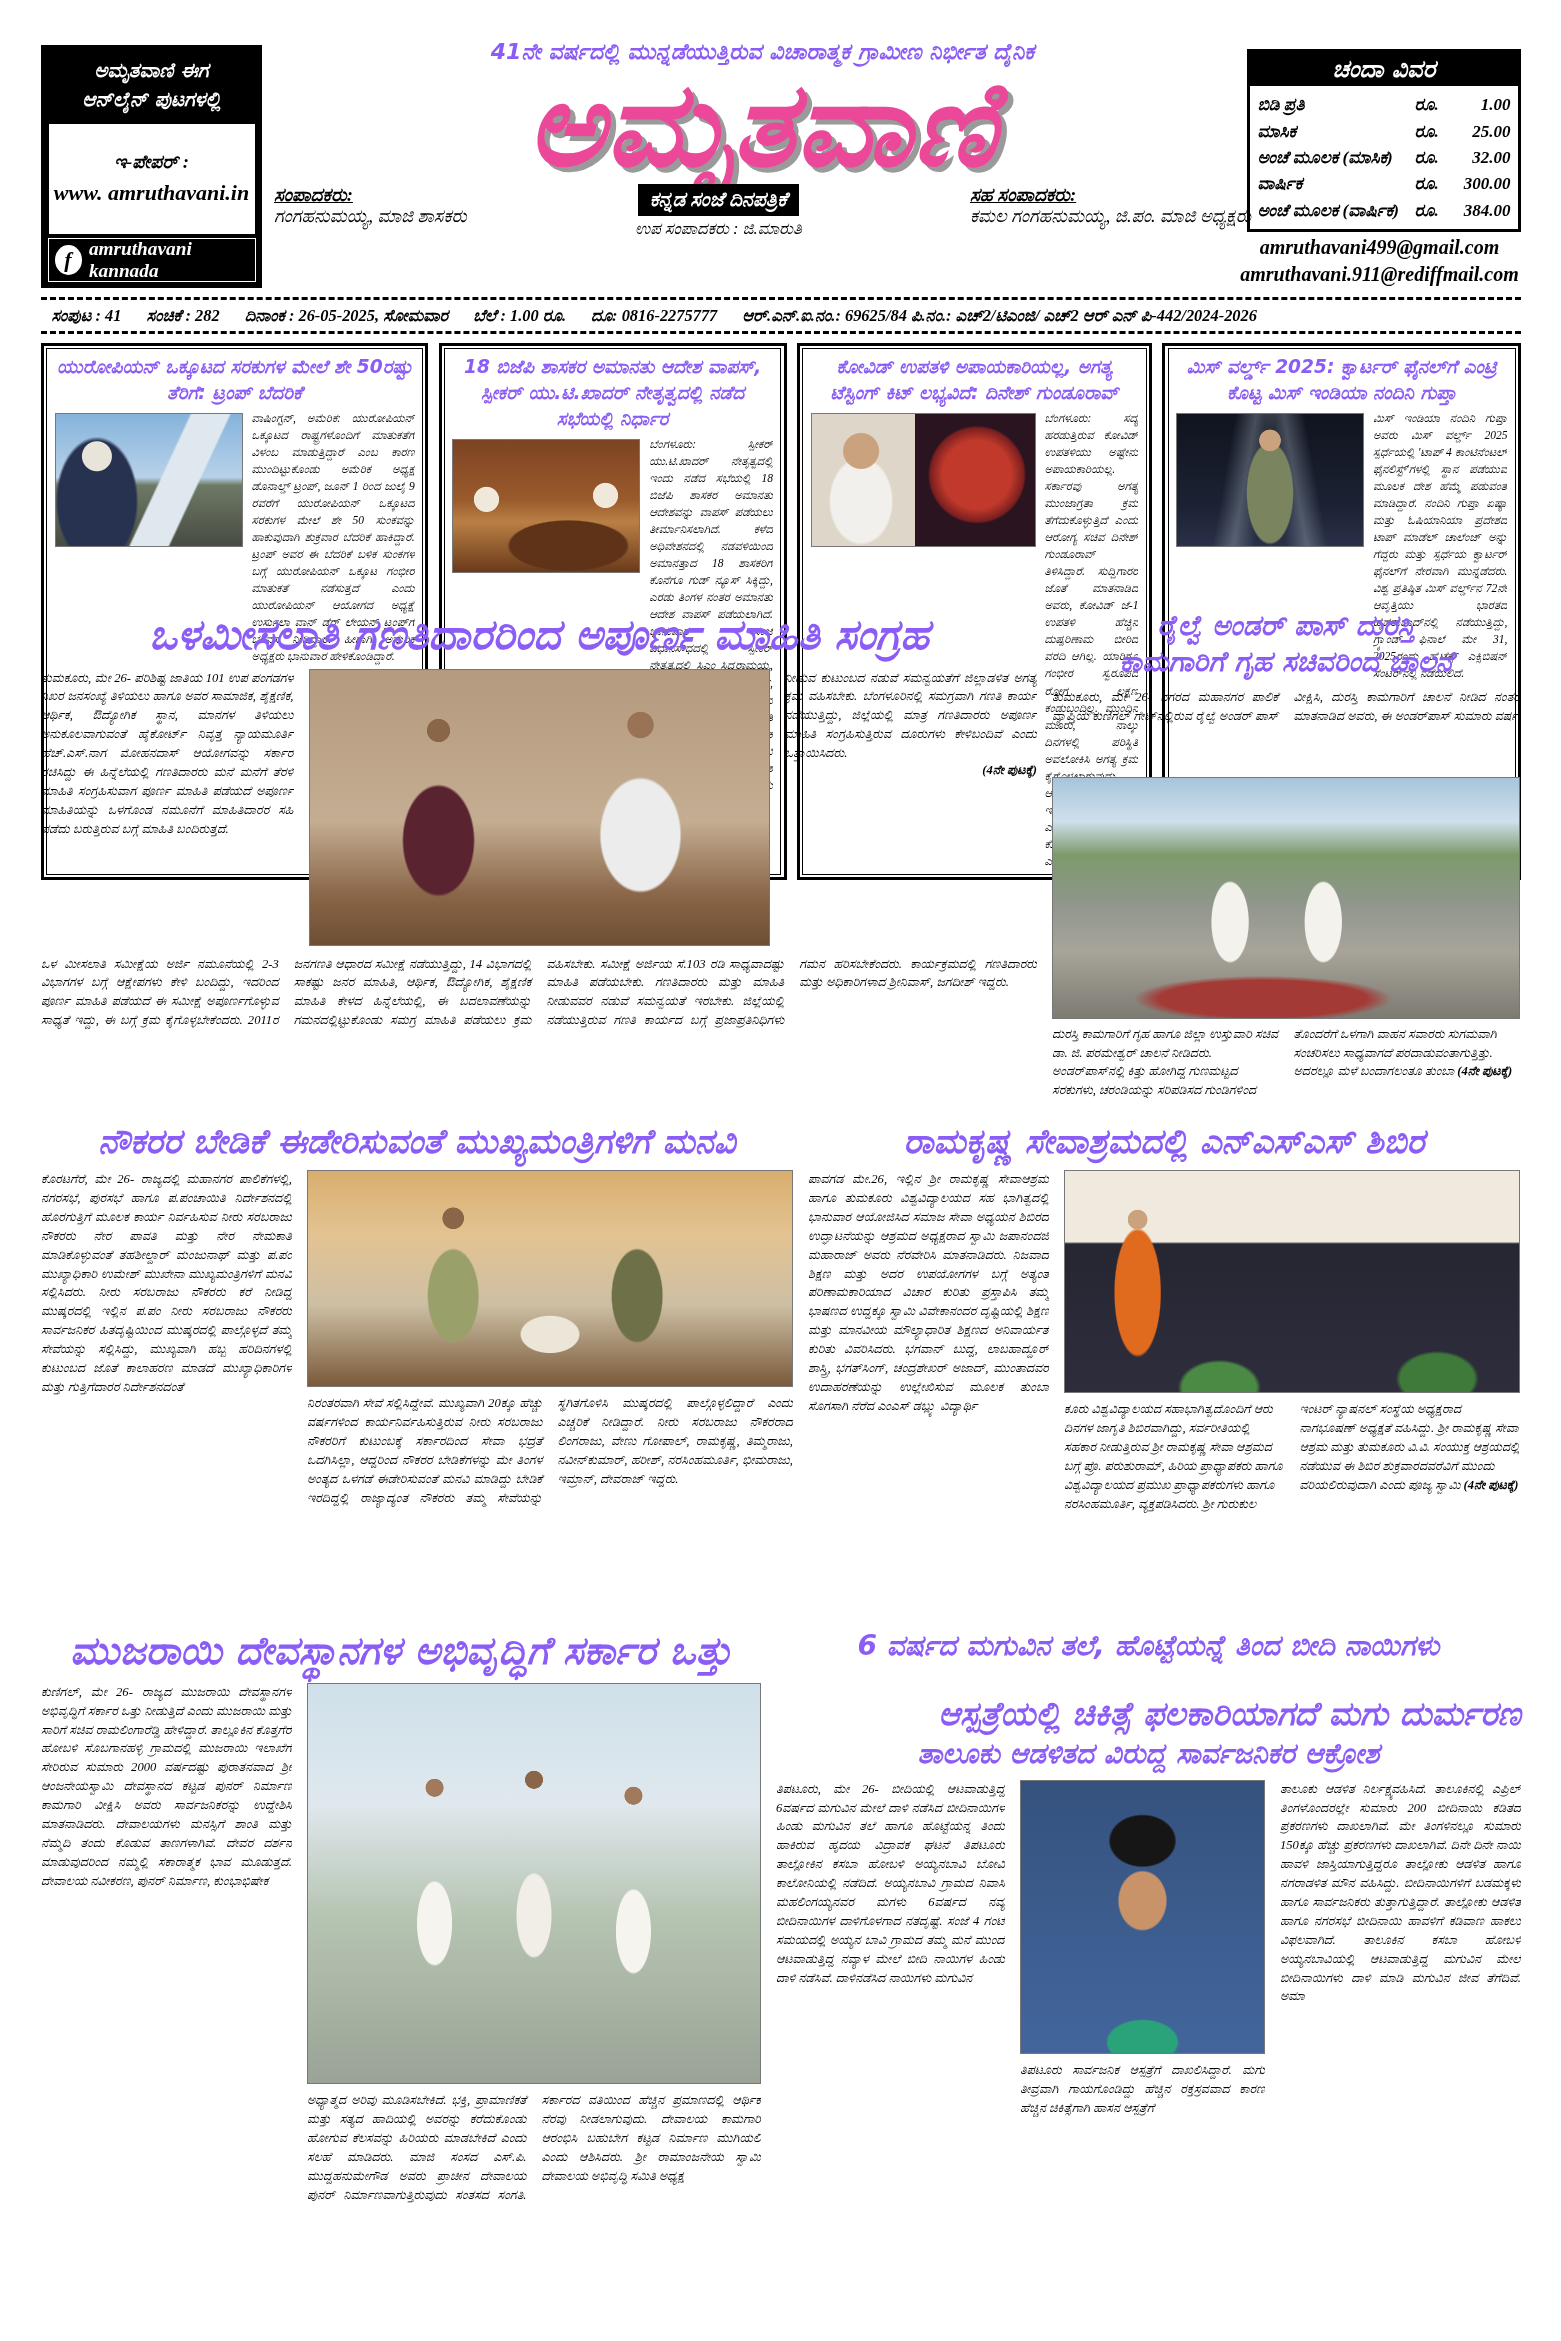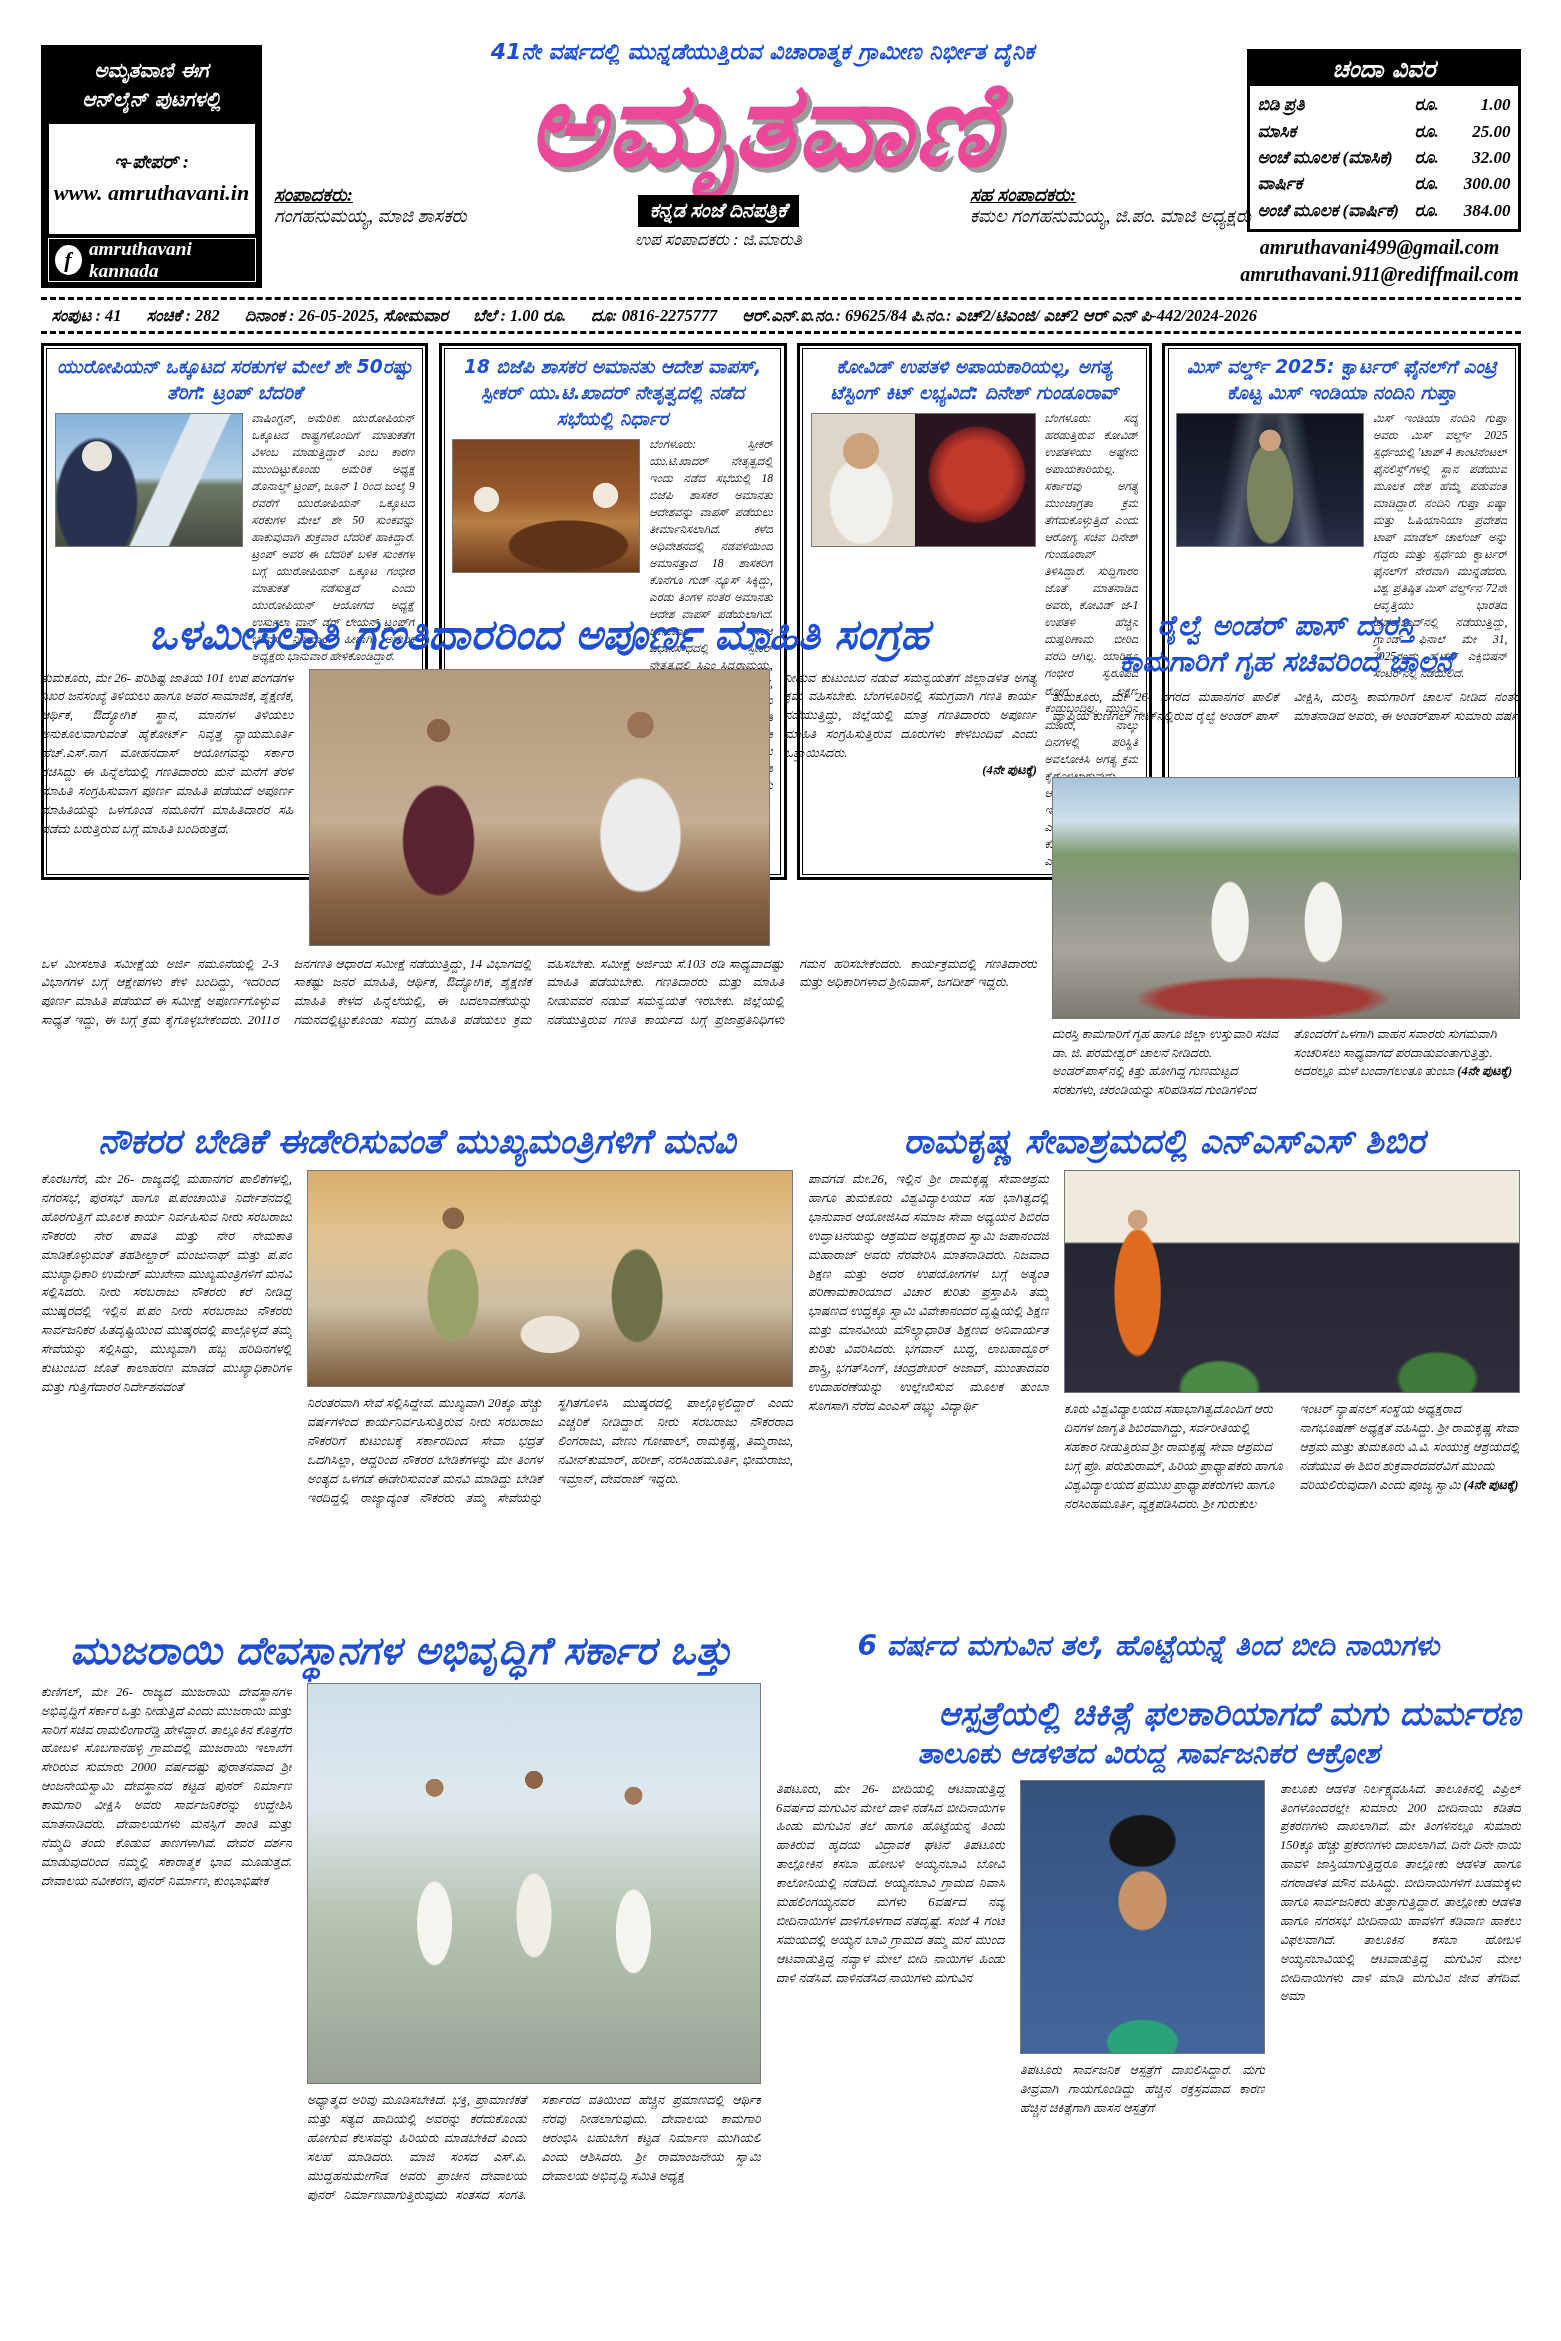--- a/index.html
+++ b/index.html
@@ -1,18 +1,18 @@
 <!DOCTYPE html>
 <html style="font-size:12px"><head>
 <meta charset="utf-8">
 <style>
   html,body{margin:0;padding:0;background:#e8e8e8;}
   .page{position:relative;width:1561px;height:2342px;background:#ffffff;color:#000;
         font-family:"Liberation Serif",serif;overflow:hidden;font-style:italic;}
-  .hl{font-family:"DejaVu Sans",sans-serif;font-weight:bold;color:#1d4ed8;}
+  .hl{font-family:"DejaVu Sans",sans-serif;font-weight:bold;color:#8b5cf6;}
   .bt{font-size:12.6px;line-height:1.5;text-align:justify;overflow:hidden;}
   .photo{border:0.7px solid #777;background-color:#ccc;}
   .cont-marker{font-weight:bold;text-align:right;font-size:12.6px;}
 
   
   .masthead{position:absolute;left:41px;top:36px;width:1480px;height:257px;}
   .promo{position:absolute;left:0;top:9px;width:217px;height:239px;background:#000;border:2.2px solid #000;
          display:flex;flex-direction:column;}
   .promo-top{color:#fff;text-align:center;font-size:20px;line-height:1.45;padding:9px 3px 6px 3px;}
   .promo-mid{background:#fff;border:1.5px solid #000;margin:3px 4.5px;flex:1;display:flex;flex-direction:column;
@@ -24,21 +24,21 @@
   .fb-circle{width:30px;height:30px;border-radius:50%;background:#fff;color:#000;display:flex;align-items:center;
              justify-content:center;font-family:"Liberation Serif",serif;font-weight:bold;font-size:22px;}
   .promo-handle{color:#fff;font-size:19.3px;font-weight:bold;font-family:"Liberation Serif",serif;}
   .mast-center{position:absolute;left:227px;top:0;width:989px;height:257px;text-align:center;}
   .tagline{font-size:22px;font-weight:bold;margin-top:3px;}
   .paper-title{font-size:117px;line-height:1.05;font-weight:bold;color:#ec4899;
                text-shadow:5.2px 5.2px 0 #9a9a9a;letter-spacing:1.5px;}
   .editors-row{display:flex;justify-content:space-between;align-items:flex-start;margin-top:-3px;padding:0 6px;}
   .ed-block{text-align:left;font-size:18px;}
   .ed-label{font-weight:bold;text-decoration:underline;font-size:18.6px;}
-  .type-badge-wrap{margin-top:11px;}
+  .type-badge-wrap{}
   .type-badge{display:inline-block;background:#000;color:#fff;font-size:20px;font-weight:bold;padding:4.5px 12px;}
   .deputy{font-size:16.4px;margin-top:3px;}
   .subbox{position:absolute;right:0;top:13.4px;width:268px;height:177px;border:3px solid #000;}
   .subbox-title{background:#000;color:#fff;text-align:center;font-size:24px;font-weight:bold;padding:3px 0;}
   .subrows{padding:6px 7.4px;}
   .subrow{display:flex;font-size:17px;font-weight:bold;line-height:1.55;}
   .subrow .lb{flex:1;text-align:left;}
   .subrow .cur{width:37px;text-align:left;}
   .subrow .val{width:59px;text-align:right;}
   .emails{position:absolute;right:0;top:198px;width:283px;text-align:center;}

